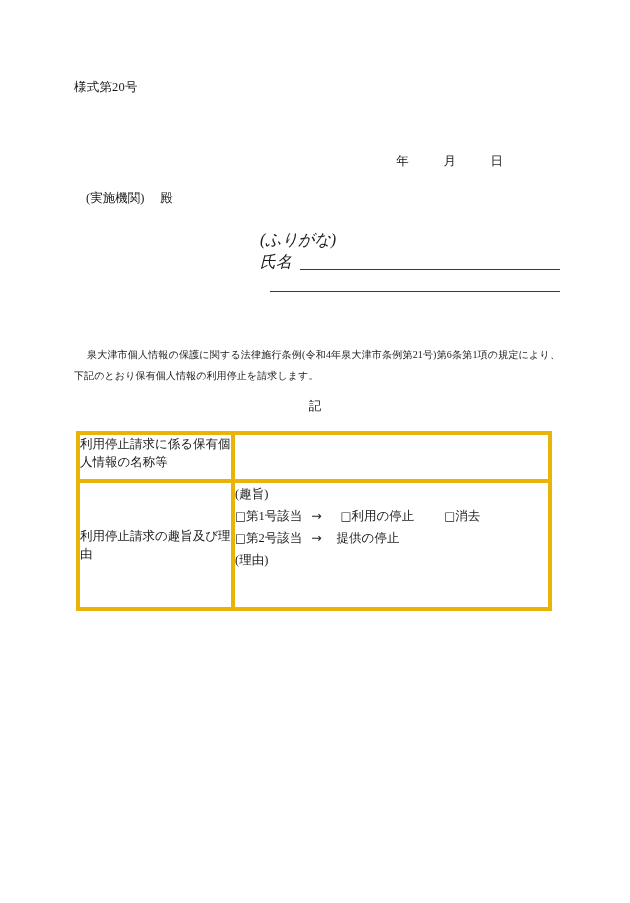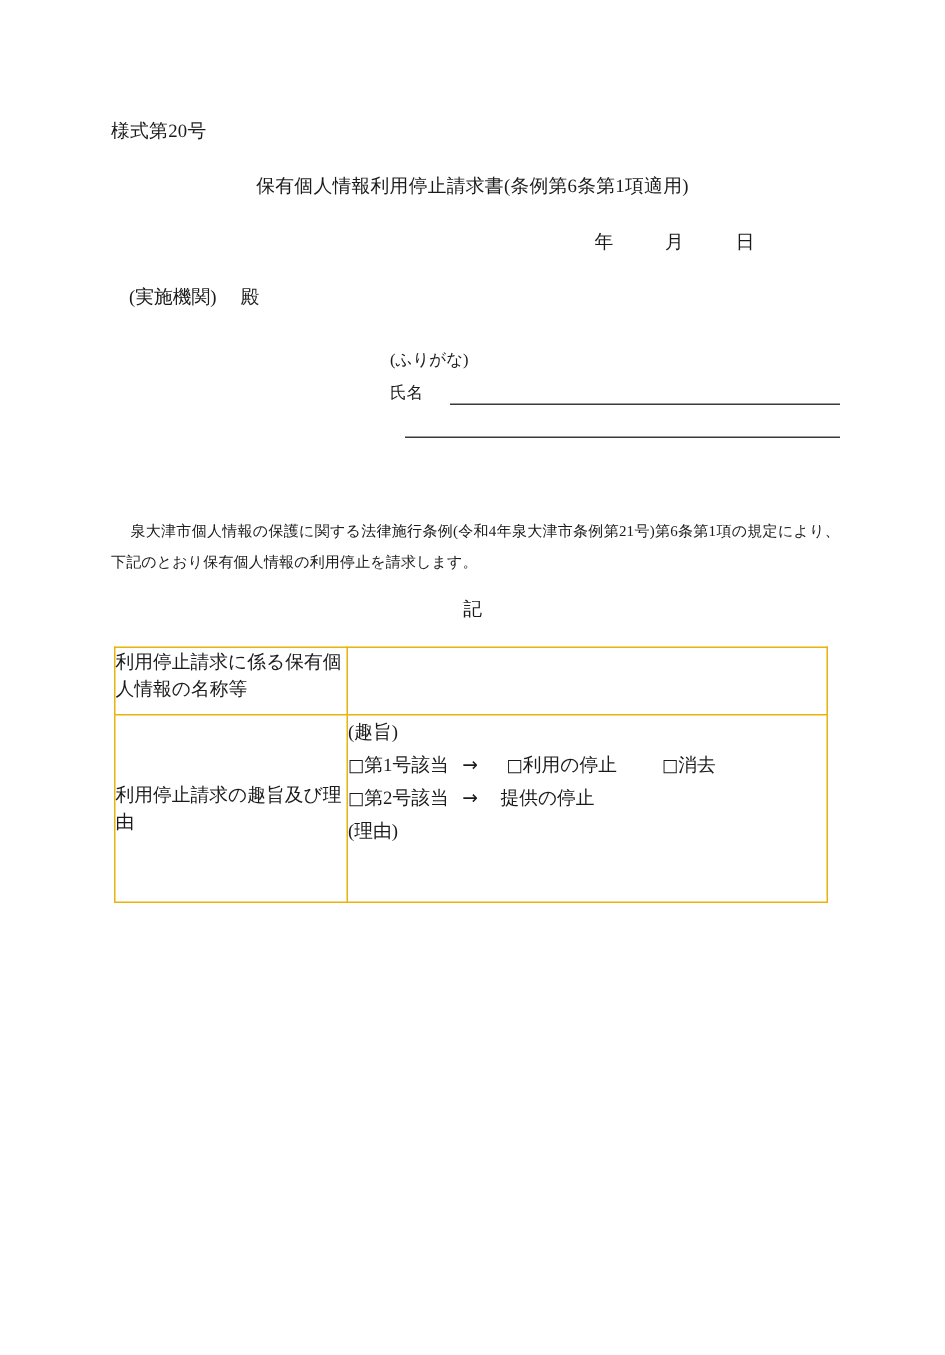--- a/index.html
+++ b/index.html
@@ -72,21 +72,22 @@
   .addressee .honorific {
     margin-left: 16px;
   }
 
   
   .applicant {
     position: absolute;
     left: 254px;
     top: 229px;
     width: 306px;
-    font-size: 11px;
+    font-size: 16px;
+    font-style: italic;
   }
   .ap-row {
     position: relative;
     height: 22px;
     line-height: 22px;
     white-space: nowrap;
   }
   .ap-label {
     display: inline-block;
     padding-left: 6px;
@@ -138,21 +139,21 @@
   .form-table {
     position: absolute;
     left: 76px;
     top: 431px;
     width: 476px;
     border-collapse: collapse;
     table-layout: fixed;
     font-size: 12.5px;
   }
   .form-table td {
-    border: 1px solid #eab308;
+    border: 4px solid #eab308;
     padding: 0;
     vertical-align: top;
     margin-top: 48px;
   }
   .col-label { width: 155px; }
   .cell-label {
     padding: 7px 8px 7px 9px;
     line-height: 18px;
   }
   .cell-label.mid {
@@ -180,21 +181,20 @@
   .gap-md { display: inline-block; width: 30px; }
   .indent-prov { display: inline-block; width: 6px; }
 </style>
 </head>
 <body>
 
 <div class="page">
 
   <div class="form-number">様式第20号</div>
 
-  <div class="doc-title">保有個人情報利用停止請求書(条例第6条第1項適用)</div>
 
   <div class="date-line">
     <span class="dseg">年</span>
     <span class="dseg">月</span>
     <span class="dseg last">日</span>
   </div>
 
   <div class="addressee">
     <span>(実施機関)</span><span class="honorific">殿</span>
   </div>

